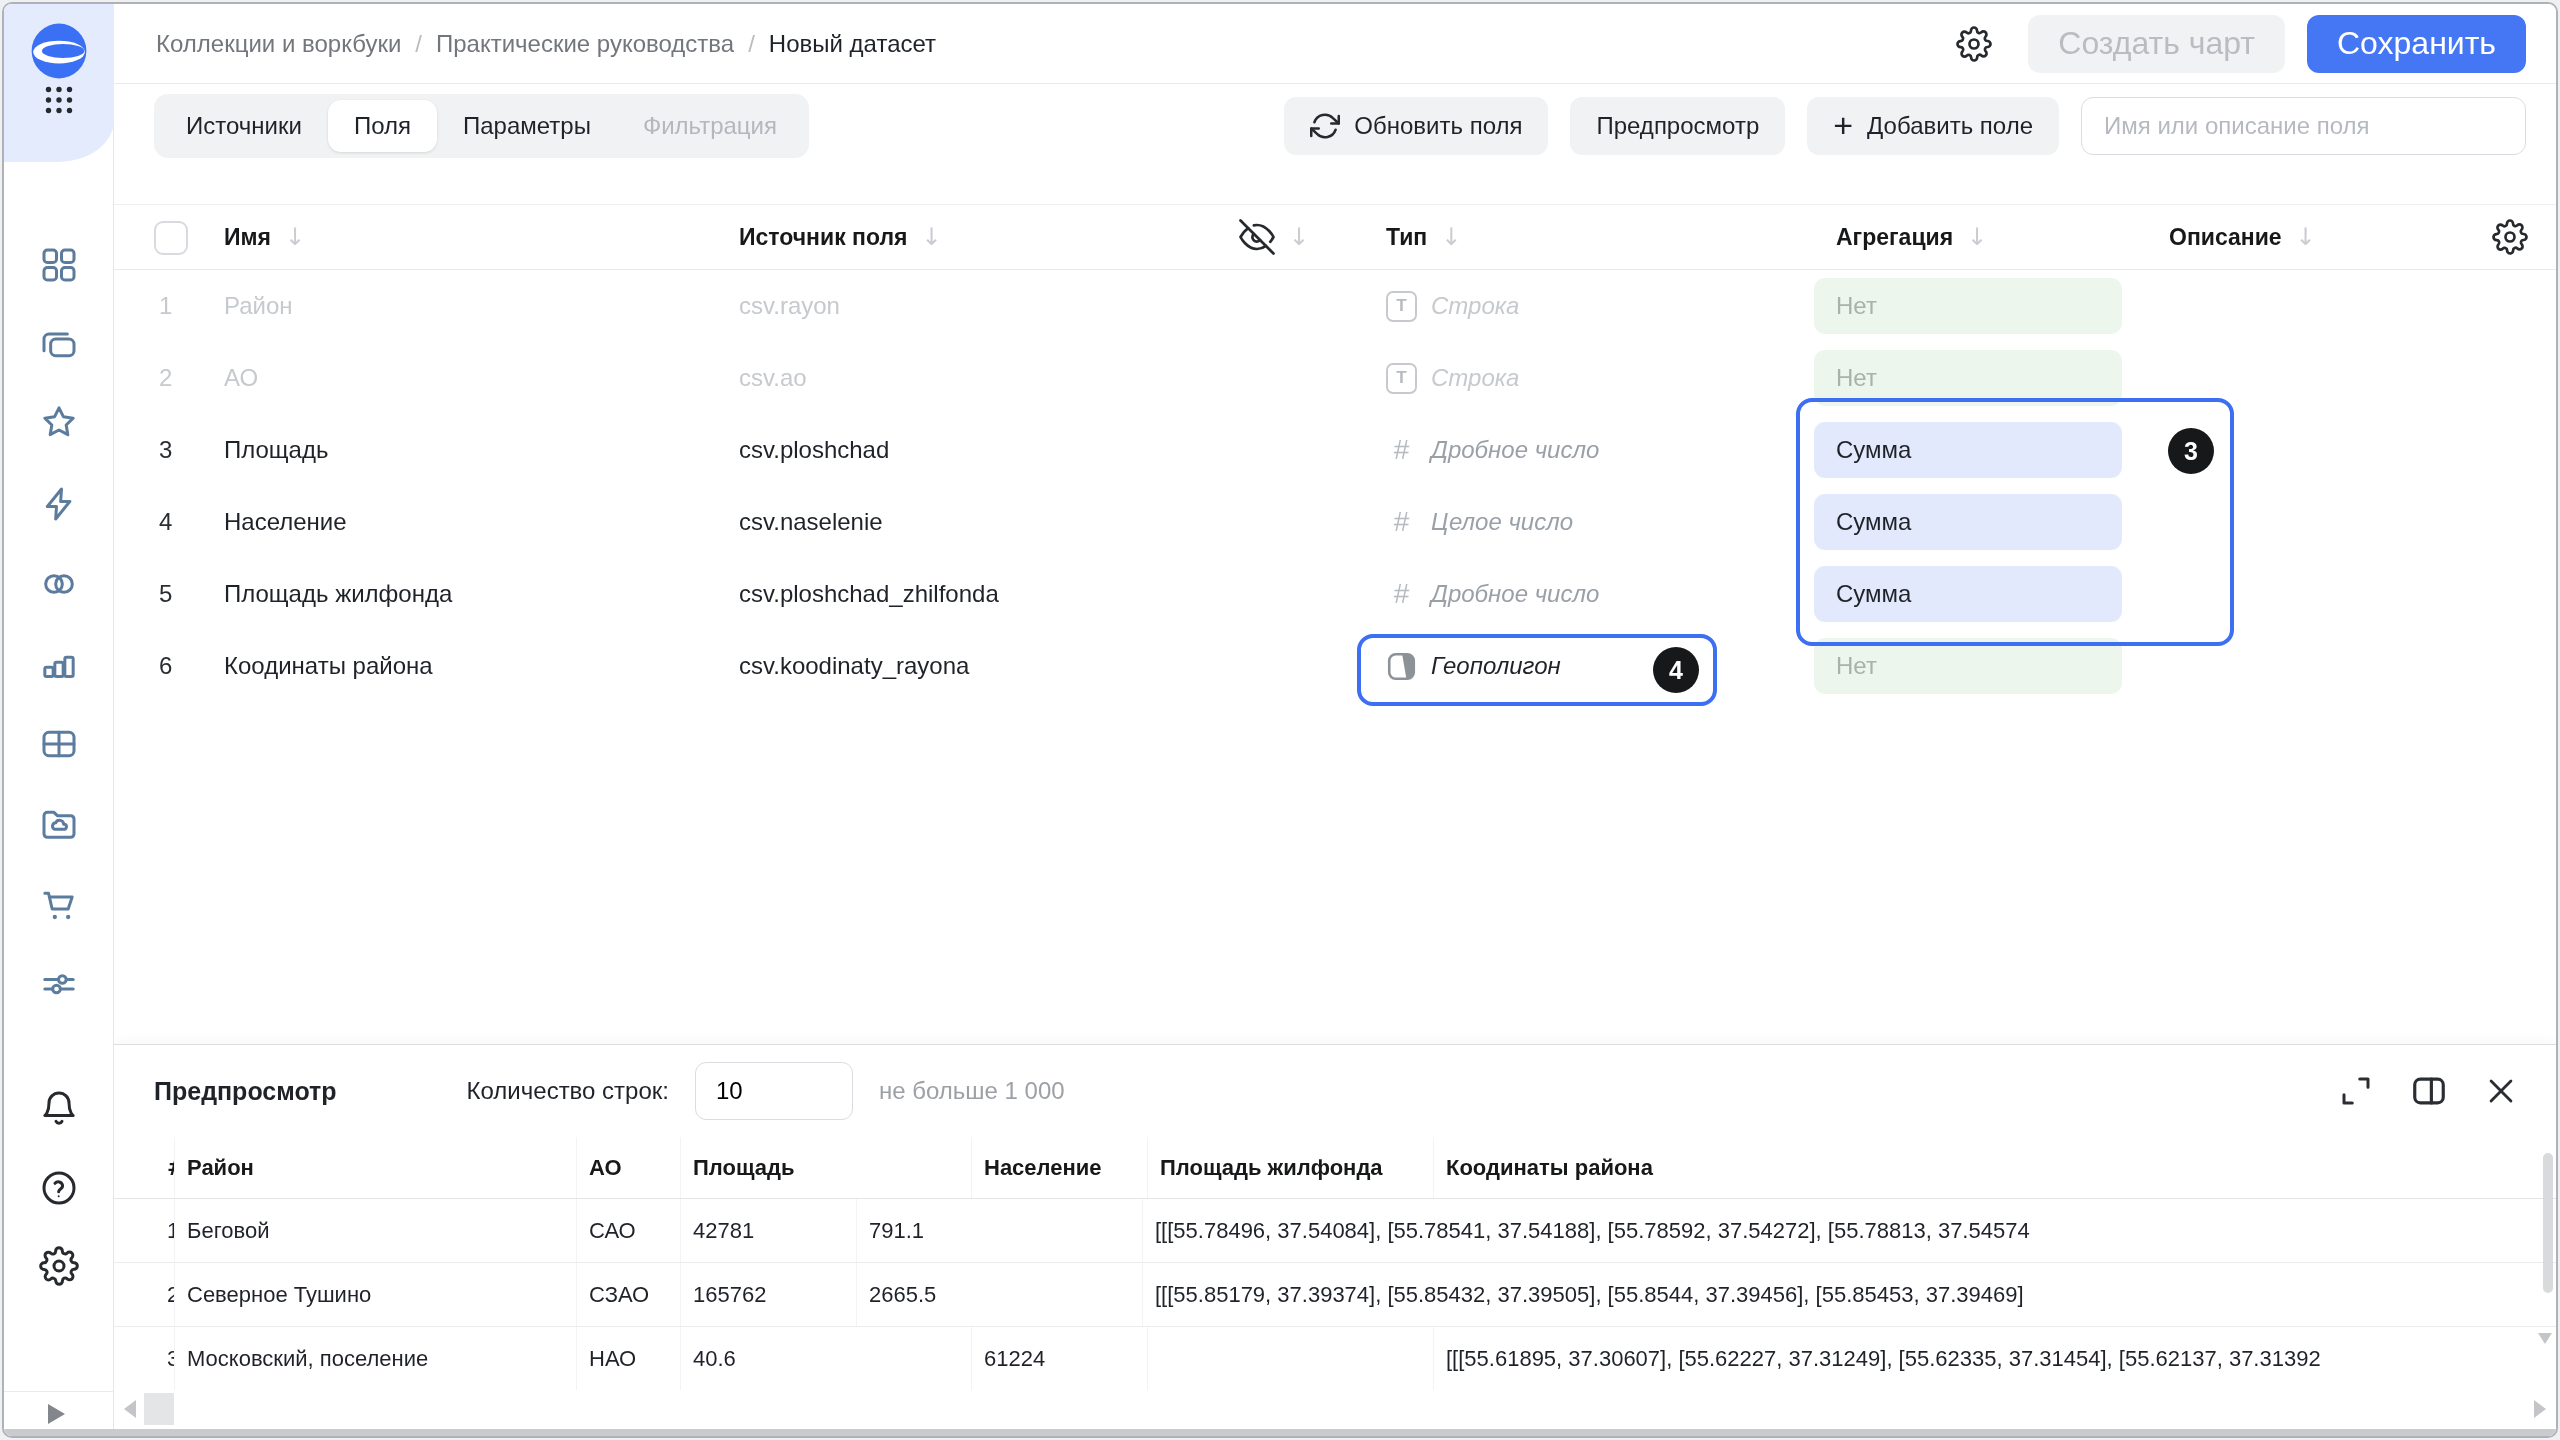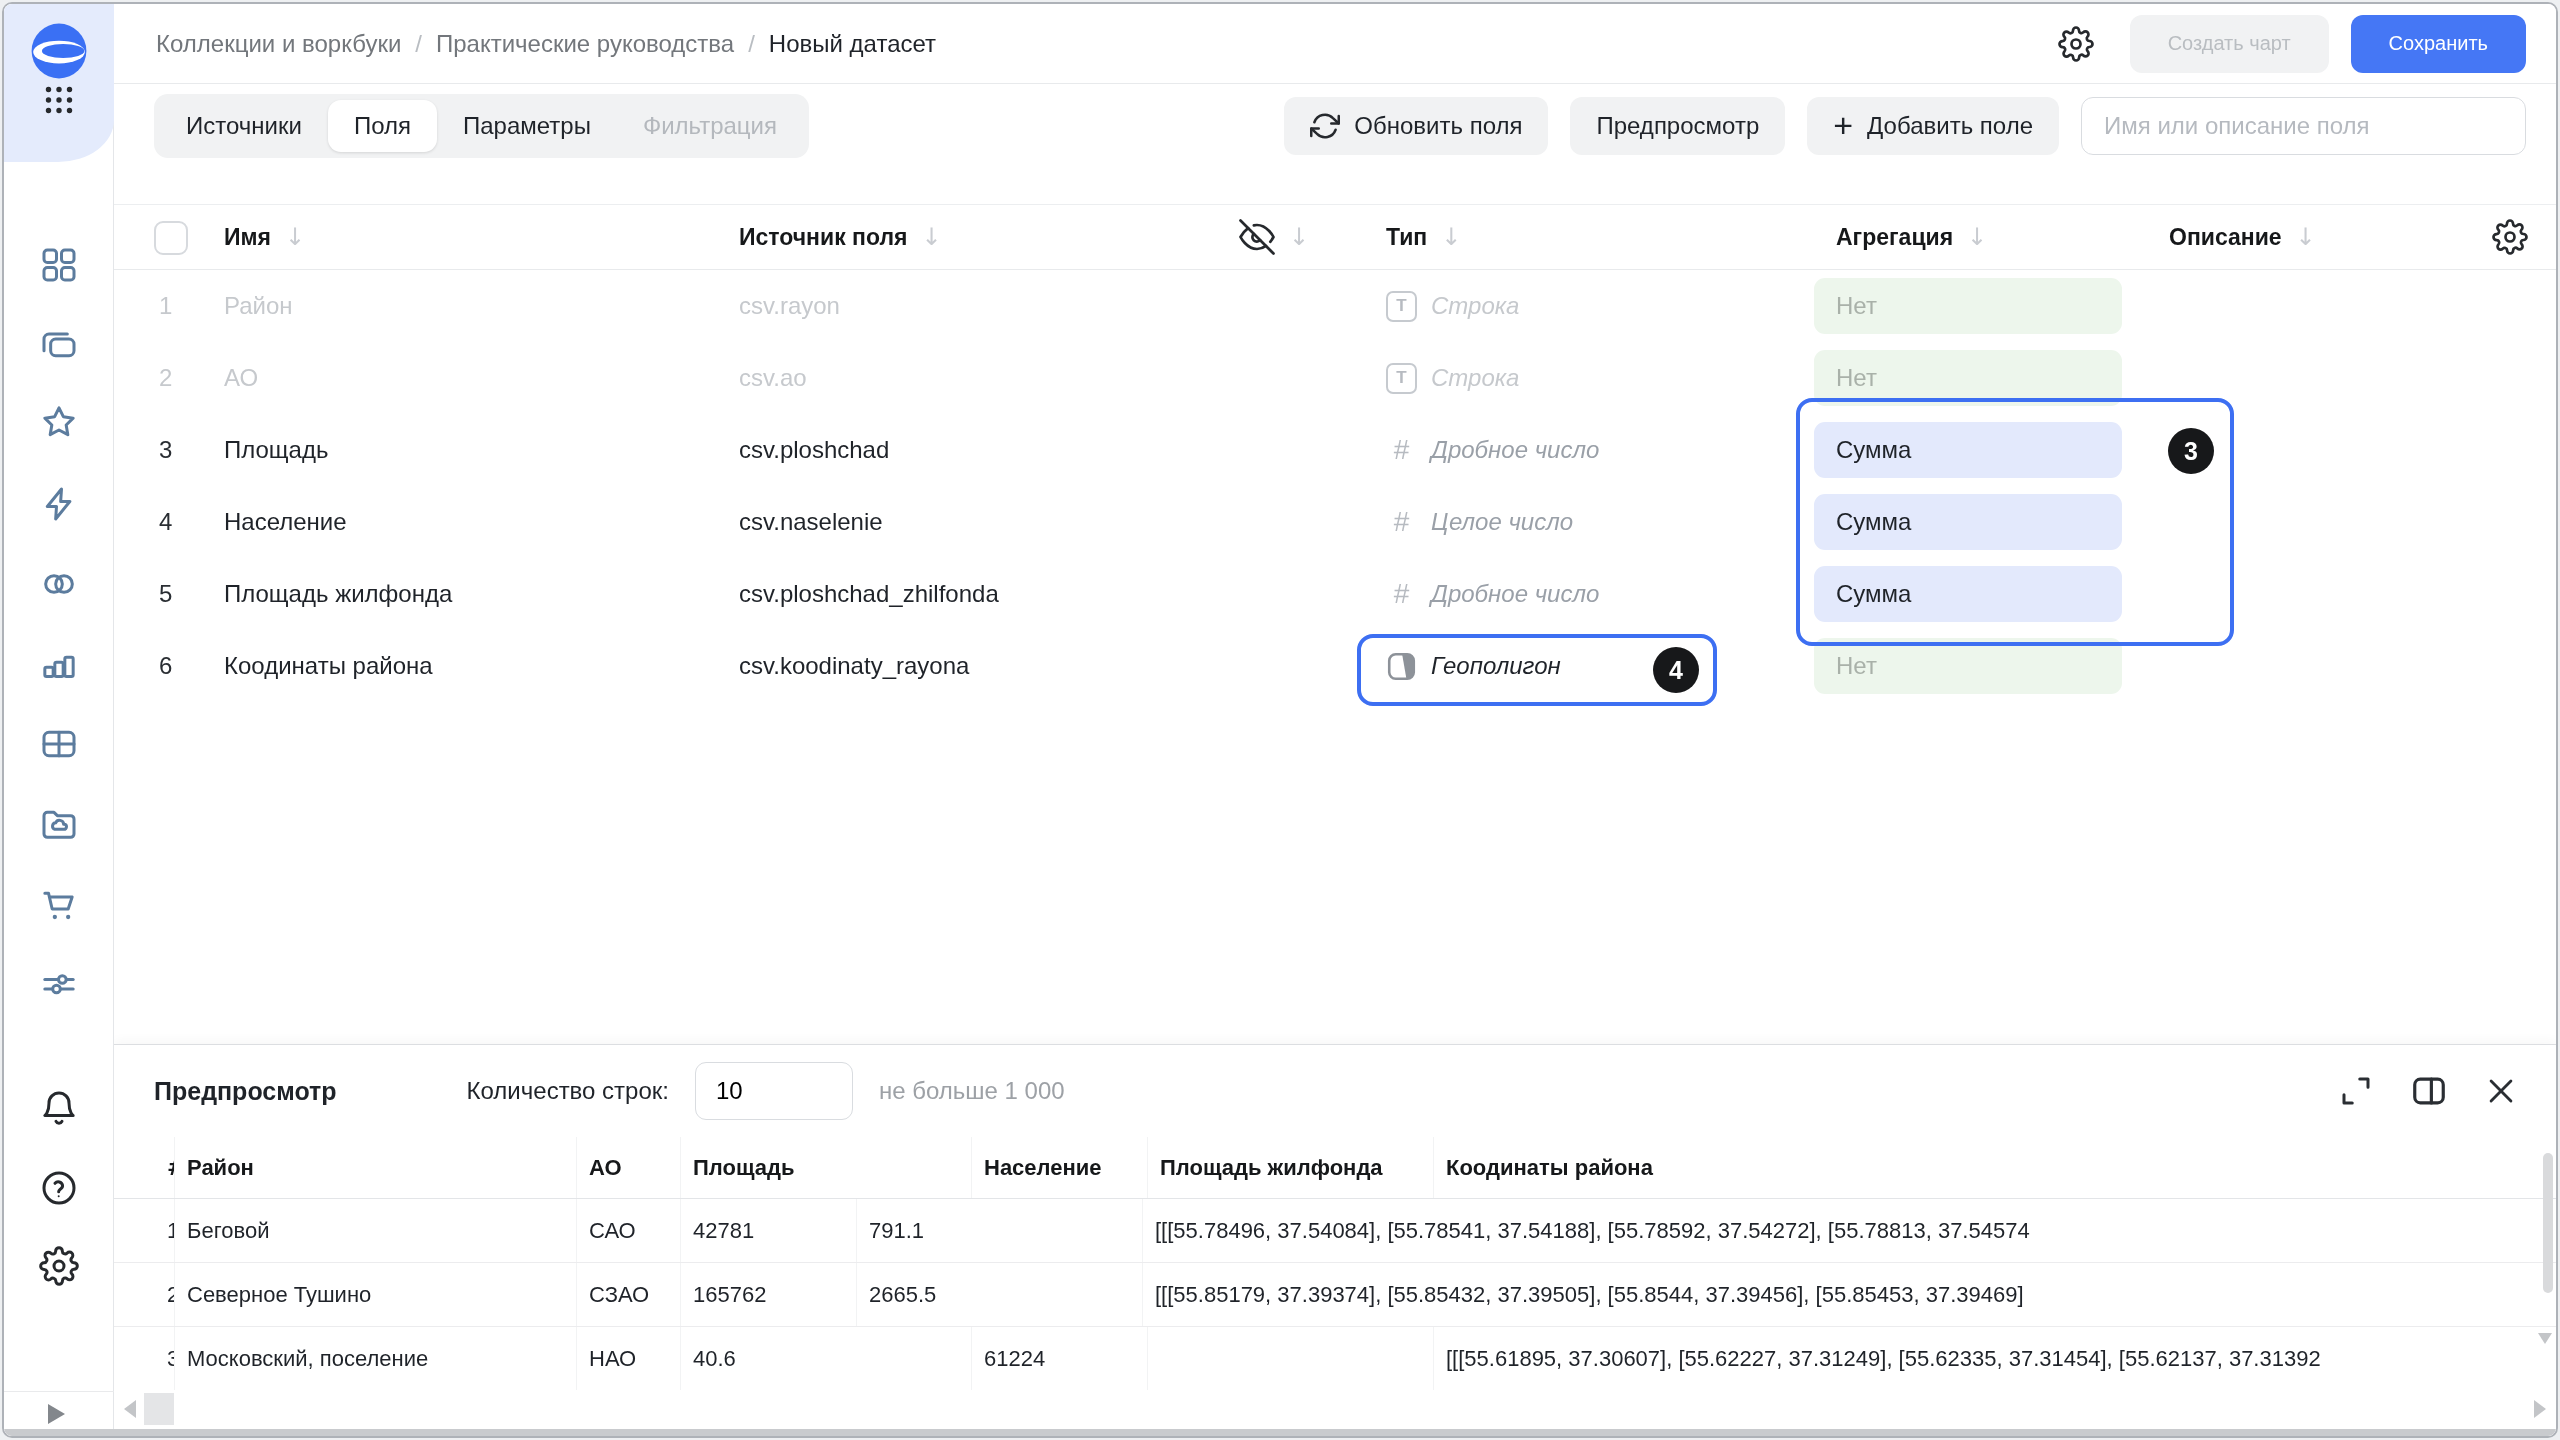--- a/index.html
+++ b/index.html
@@ -24,21 +24,21 @@
   
   .topbar { position:absolute; left:110px; top:0; right:0; height:80px;
             display:flex; align-items:center; padding:0 30px 0 42px;
             border-bottom:1px solid #e8eaec; background:#fff; }
   .crumbs { display:flex; align-items:center; font-size:24px; }
   .crumb { color:#73777c; }
   .crumb.current { color:#1f2329; }
   .crumb-sep { color:#b9bdc2; margin:0 14px; }
   .topbar-right { margin-left:auto; display:flex; align-items:center; gap:22px; }
   .icon-btn { background:none; border:none; cursor:pointer; display:flex; align-items:center; }
-  .btn { height:58px; border:none; border-radius:12px; font-size:20px; padding:0 38px;
+  .btn { height:58px; border:none; border-radius:12px; font-size:32px; padding:0 30px;
          font-family:inherit; cursor:pointer; }
   .btn-disabled { background:#f1f2f3; color:#b9bdc1; cursor:default; }
   .btn-primary { background:#4577f5; color:#fff; }
   .topbar-gear { margin-right:14px; }
 
   
   .toolbar { position:absolute; left:110px; top:80px; right:0; height:84px;
              display:flex; align-items:center; padding:0 30px 0 40px; background:#fff; }
   .seg { display:flex; align-items:center; background:#f1f2f3; border-radius:14px; padding:6px; height:64px; }
   .seg-item { font-size:24px; color:#1f2329; padding:0 26px; height:52px; line-height:52px;

